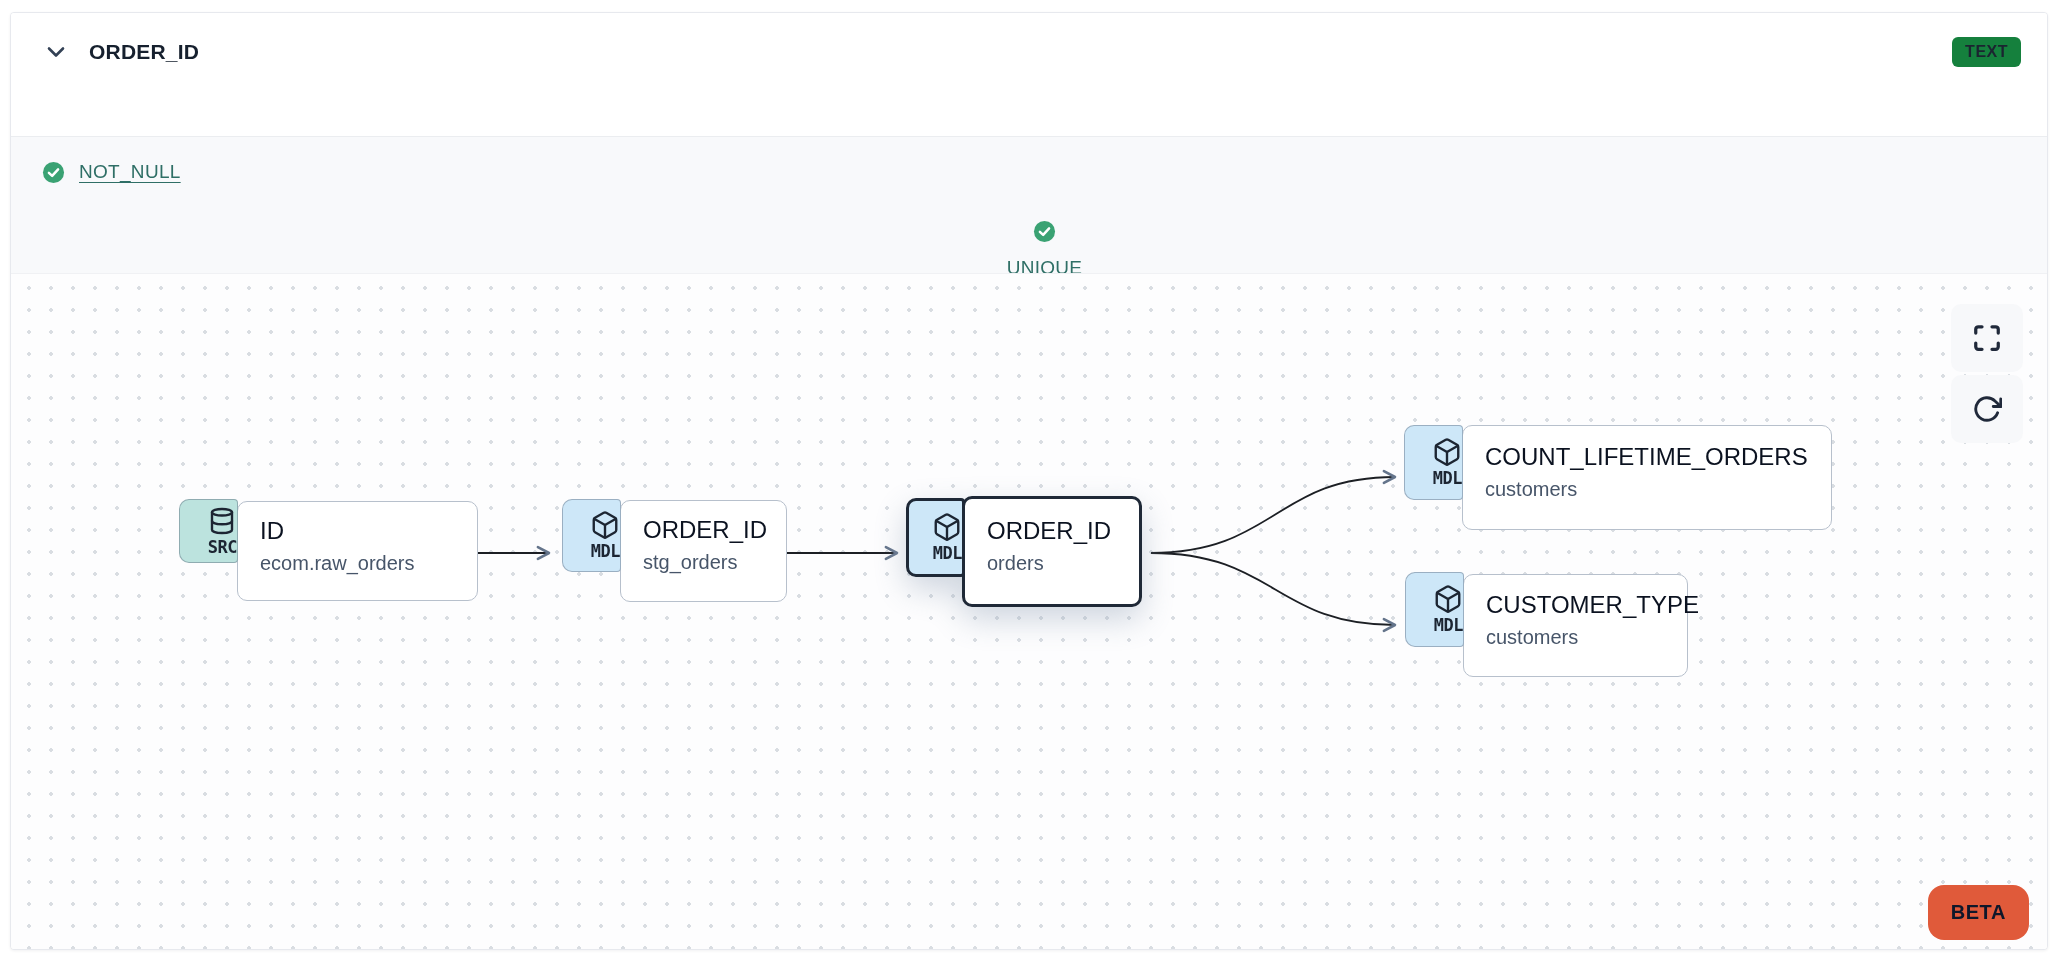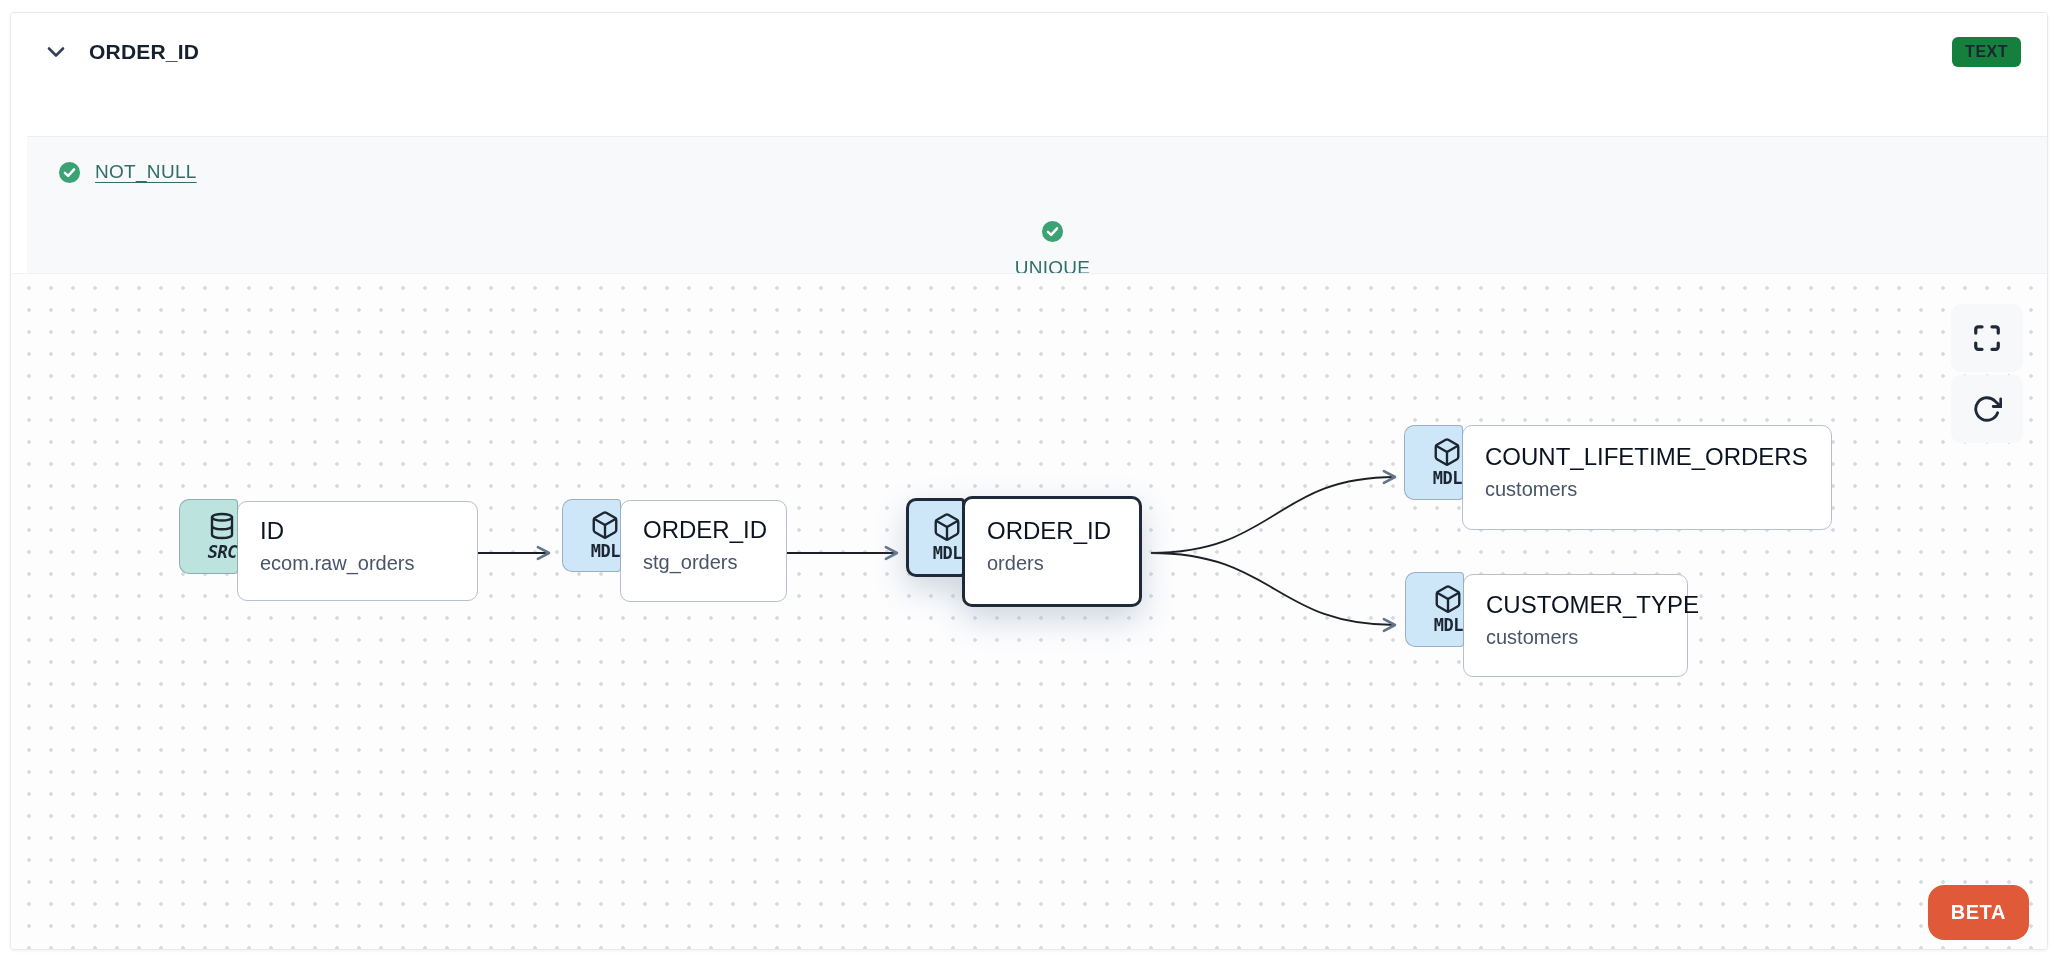--- a/index.html
+++ b/index.html
@@ -14,21 +14,21 @@
   .header-area { position: absolute; top: 0; left: 0; right: 0; height: 123px; background: #fff; }
   .header-row { display: flex; align-items: center; padding: 24px 26px 0 30px; }
   .chevron-btn { background: none; border: none; cursor: pointer; width: 30px; height: 30px;
     display: grid; place-items: center; color: #334155; }
   .col-title { font-size: 21px; font-weight: 700; letter-spacing: .2px; color: #16202e; margin-left: 18px; }
   .type-badge { margin-left: auto; background: #15803d; color: #1b2430; font-size: 16px;
     font-weight: 600; letter-spacing: .5px; padding: 6px 13px; border-radius: 6px; }
   .col-desc { margin: 22px 0 0 28px; font-size: 21px; color: #626f80; }
 
   
-  .tests { position: absolute; top: 123px; left: 16px; right: 0; height: 137px;
+  .tests { position: absolute; top: 123px; left: 0; right: 0; height: 137px;
     background: #f8f9fb; border-top: 1px solid #ebedf0; padding: 23px 0 0 31px; }
   .test-row { display: flex; align-items: center; gap: 14px; height: 24px; }
   .test-row + .test-row { margin-top: 36px; flex-direction: column; }
   .check-wrap { width: 23px; height: 23px; display: grid; place-items: center; }
   .test-link { font-size: 19px; font-weight: 500; letter-spacing: .3px; color: #2f6f66;
     text-decoration: underline; text-underline-offset: 4px; cursor: pointer; }
 
   
   .canvas { position: absolute; top: 260px; left: 0; right: 0; bottom: 0;
     background-color: #fdfdfe;
@@ -45,21 +45,21 @@
   .nbadge.mdl { background: #cde7f8; }
   .blabel { font-family: "DejaVu Sans Mono", monospace; font-size: 17px; font-weight: 600;
     color: #1c2532; letter-spacing: -0.5px; }
   .bicon { color: #1c2532; display: grid; place-items: center; }
   .nbody { background: #fff; border: 1px solid #b7c0cc; border-radius: 10px;
     margin-left: -1px; padding: 15px 23px 0 22px; }
   .ntitle { font-size: 24px; font-weight: 500; color: #0b1220; white-space: nowrap; }
   .nsub { font-size: 20px; color: #475569; margin-top: 7px; white-space: nowrap; }
 
   .n-src  { left: 168px;  top: 225px; }
-  .n-src .nbadge { height: 75px; font-style: italic; }
+  .n-src .nbadge { height: 64px; }
   .n-src .nbody  { width: 241px; height: 100px; margin-top: 2px; }
 
   .n-stg  { left: 551px;  top: 225px; }
   .n-stg .nbadge { height: 73px; }
   .n-stg .nbody  { width: 167px; height: 102px; margin-top: 1px; }
 
   .n-sel  { left: 895px;  top: 222px; filter: drop-shadow(0 12px 16px rgba(148,163,184,.45)); }
   .n-sel .nbadge { height: 79px; margin-top: 2px; border: 3px solid #1f2937; }
   .n-sel .nbody  { width: 180px; height: 111px; border: 3px solid #1f2937; margin-left: -3px;
     padding-top: 18px; }
@@ -73,21 +73,21 @@
   .n-cust .nbody  { width: 225px; height: 103px; margin-top: 2px; padding-top: 16px; }
 
   
   .ctrl-btn { position: absolute; right: 24px; width: 72px; height: 68px; border: none;
     border-radius: 10px; background: #f7f8fa; display: grid; place-items: center;
     cursor: pointer; color: #20293a; }
   .ctrl-fullscreen { top: 30px; }
   .ctrl-refresh { top: 101px; }
 
   .beta-badge { position: absolute; right: 18px; top: 611px; height: 55px; padding: 0 23px;
-    border-radius: 16px; background: #e05a3a; color: #ffffff; font-size: 20px; font-weight: 700;
+    border-radius: 16px; background: #e05a3a; color: #0f172a; font-size: 20px; font-weight: 700;
     letter-spacing: .6px; display: flex; align-items: center; }
 </style>
 </head>
 <body>
 
 <div class="card">
 
   <div class="header-area">
     <div class="header-row">
       <button class="chevron-btn">

